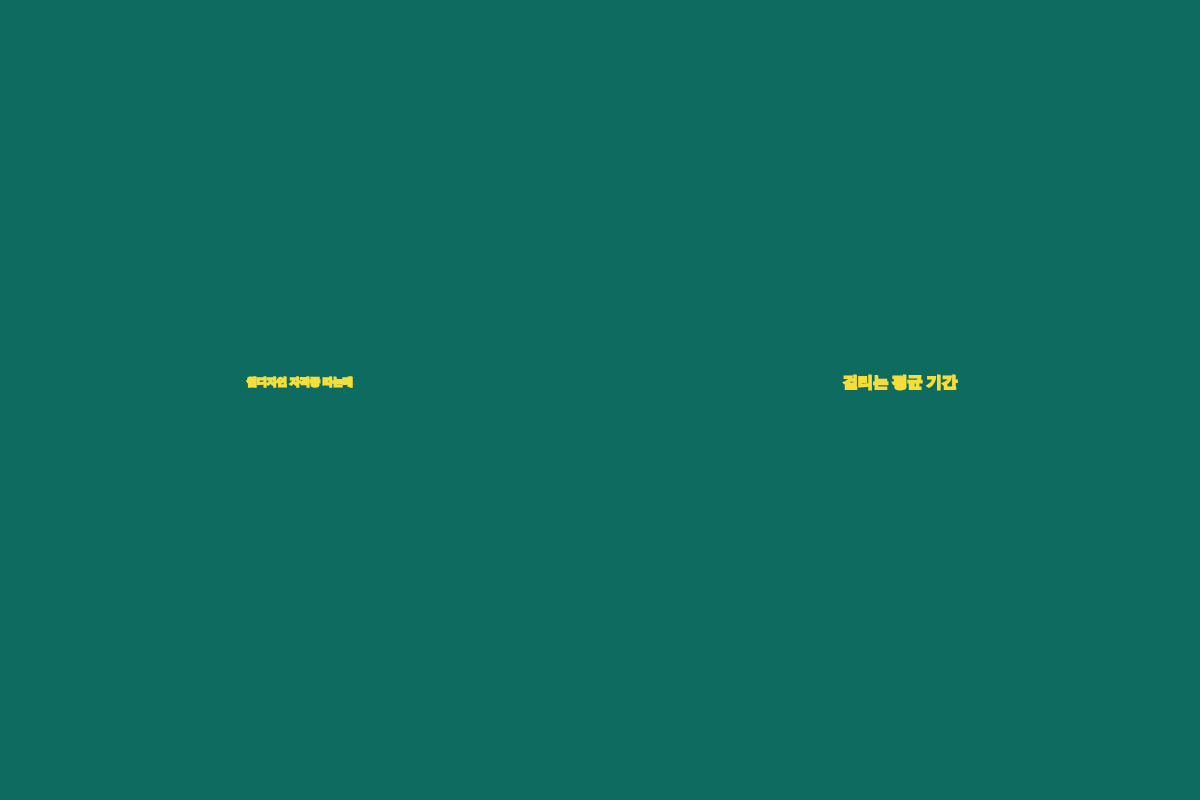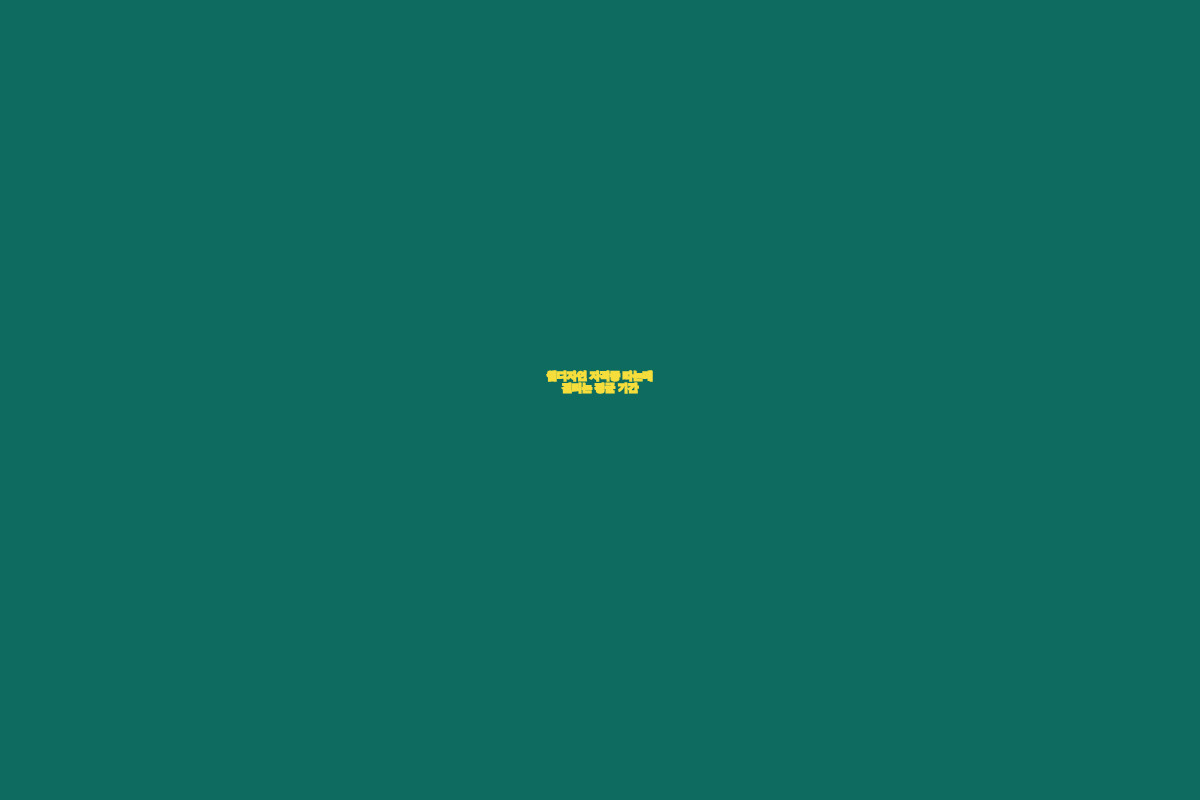--- a/index.html
+++ b/index.html
@@ -28,21 +28,21 @@
   }
 
   
   .headline-block {
     position: absolute;
     left: 0;
     right: 0;
     top: 0;
     height: 800px;
     display: flex;
-    flex-direction: column;
+    flex-direction: row;
     align-items: center;
     justify-content: center;
     
     padding-bottom: 36px;
     box-sizing: border-box;
     user-select: none;
   }
 
   .headline-line {
     display: block;
@@ -72,17 +72,17 @@
 </style>
 </head>
 <body style="background: rgb(14, 107, 95);">
 
 <div class="card" style="background: rgb(14, 107, 95);">
 
   <div class="headline-block">
 
     <span class="headline-line line-1" style="color: rgb(245, 222, 60); -webkit-text-stroke: 2px rgb(245, 222, 60); font-size: 10px;">웹디자인 자격증 따는데</span>
 
-    <span class="headline-line line-2" style="color: rgb(245, 222, 60); -webkit-text-stroke: 2px rgb(245, 222, 60); font-size: 10px; text-align: center;">걸리는 평균 기간</span>
+    <span class="headline-line line-2" style="color: rgb(245, 222, 60); -webkit-text-stroke: 2px rgb(245, 222, 60); font-size: 15px; text-align: center;">걸리는 평균 기간</span>
 
   </div>
 
 </div>
 
 </body></html>

